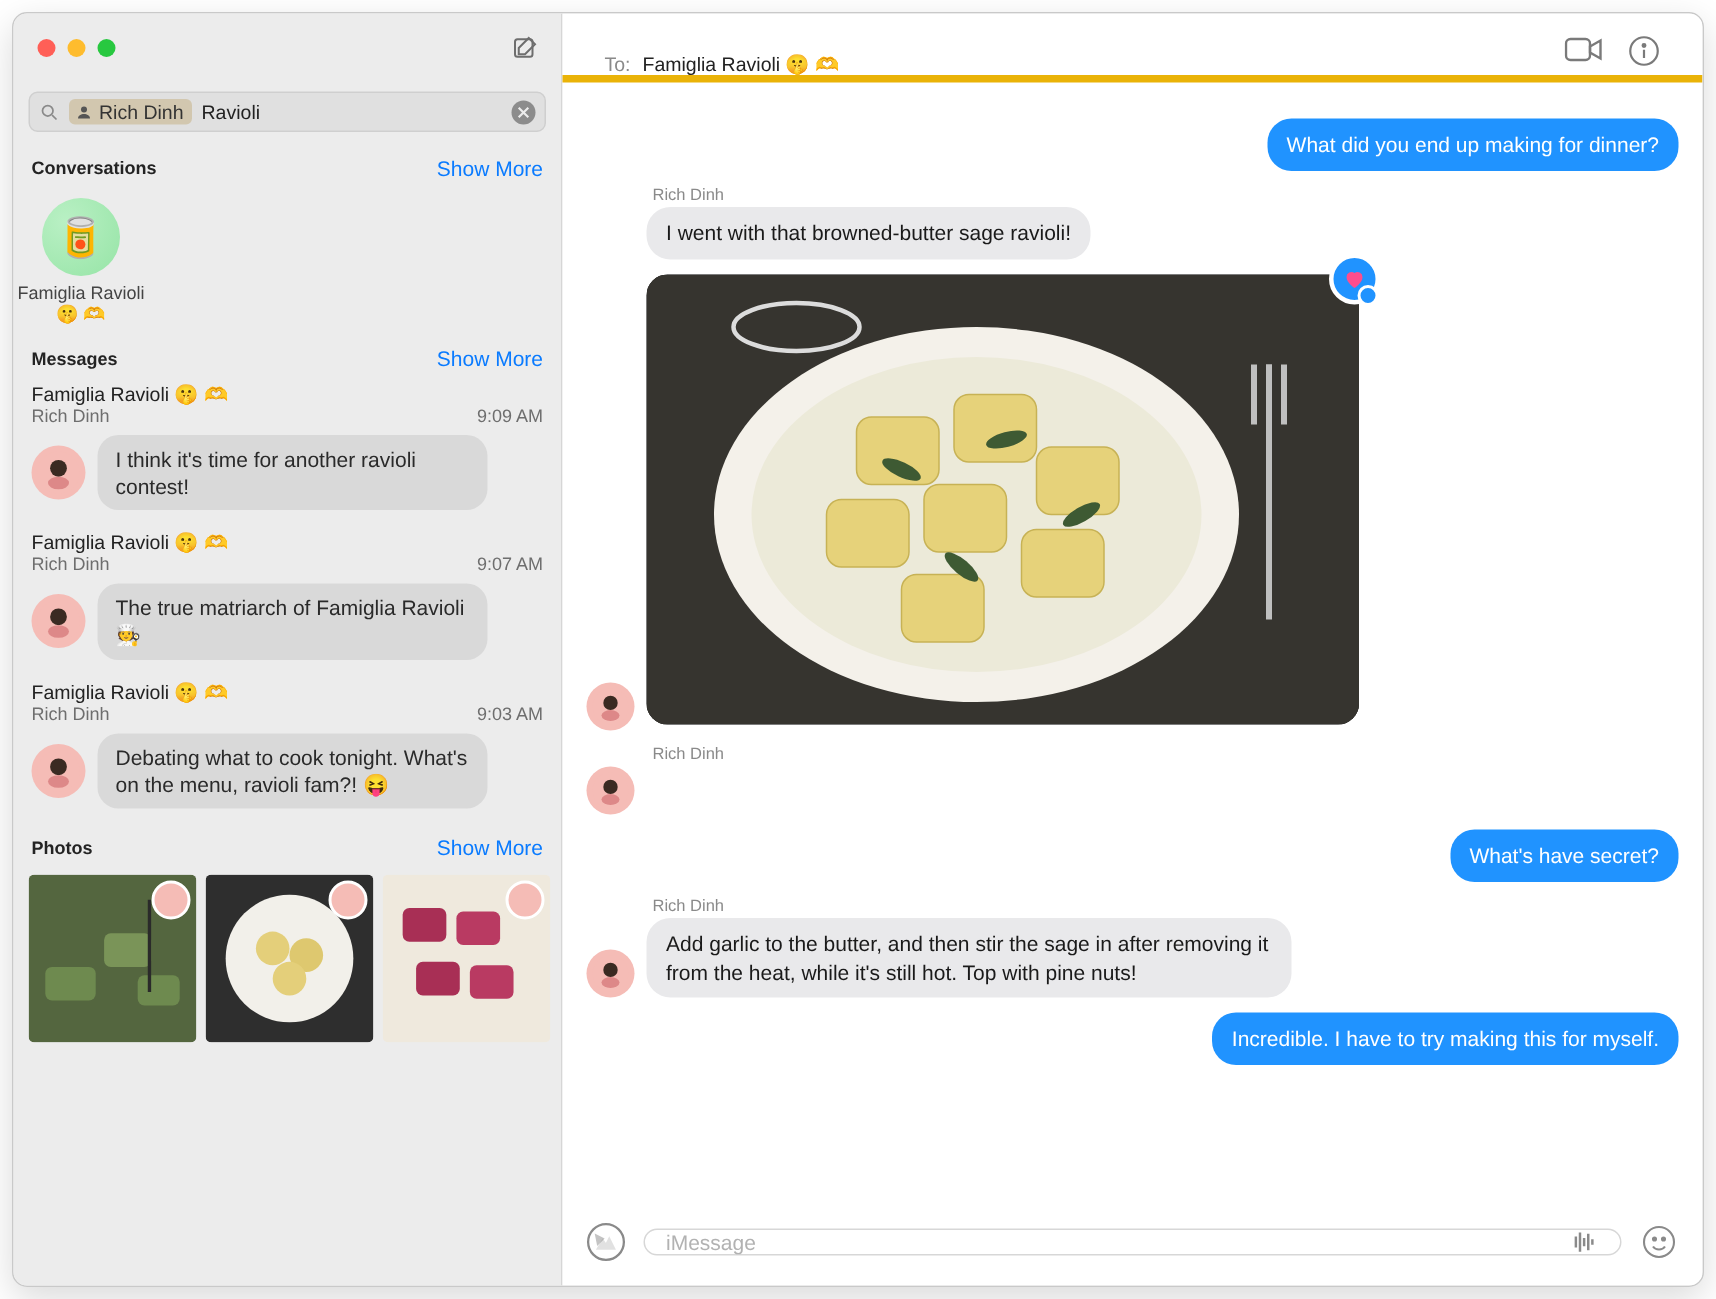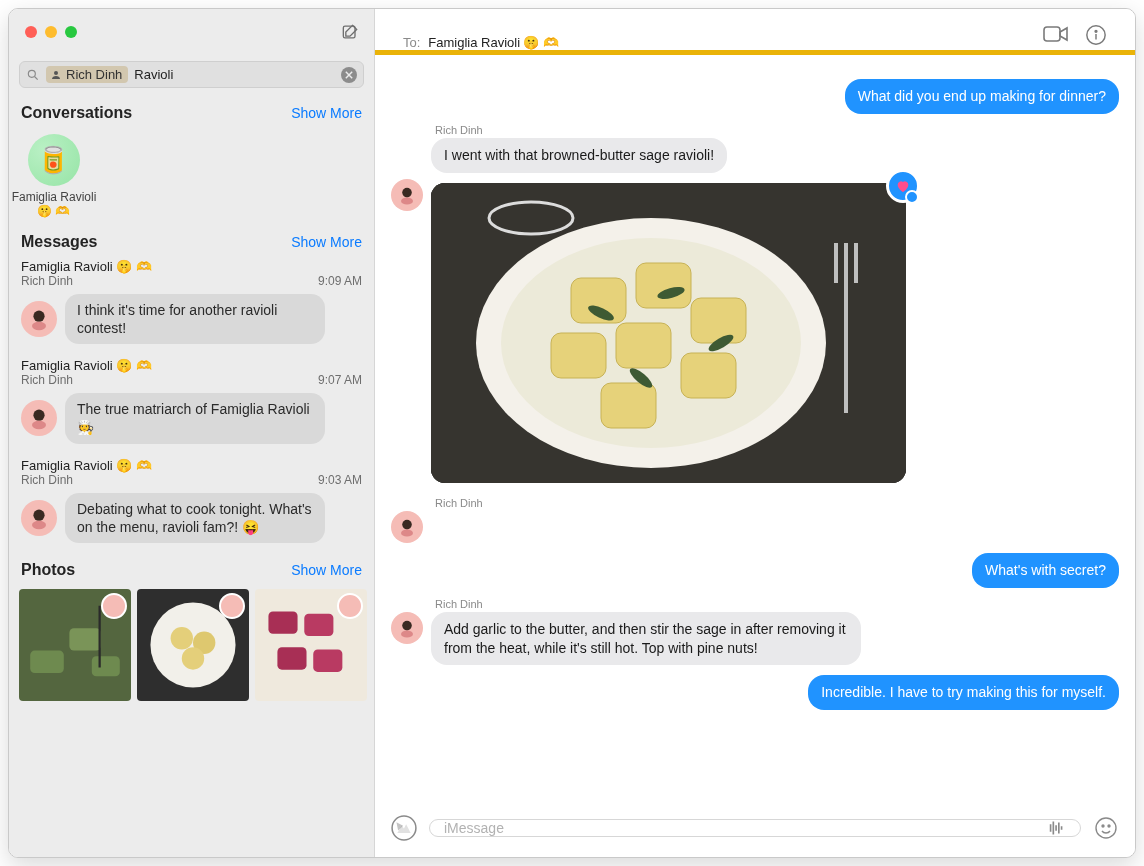--- a/index.html
+++ b/index.html
@@ -75,21 +75,21 @@
   .clear-btn {
     width: 16px; height: 16px; border-radius: 50%;
     background: #8c8c8c; color: #ececec;
     display: flex; align-items: center; justify-content: center;
     font-size: 11px; flex-shrink: 0;
   }
   .section-header {
     display: flex; align-items: center; justify-content: space-between;
     padding: 6px 12px 6px 12px;
   }
-  .section-title { font-size: 16px; font-weight: 600; color: #232323; }
+  .section-title { font-size: 12px; font-weight: 600; color: #232323; }
   .show-more { font-size: 14px; color: #0a7bff; cursor: pointer; }
 
   .conv-item {
     display: flex; flex-direction: column; align-items: center;
     width: 78px;
     padding: 6px 0 8px 12px;
     gap: 4px;
   }
   .conv-avatar {
     width: 52px; height: 52px; border-radius: 50%;
@@ -160,21 +160,21 @@
   .thread {
     flex: 1;
     overflow-y: auto;
     padding: 24px 16px 8px 16px;
     display: flex;
     flex-direction: column;
     gap: 10px;
   }
   .msg-group { display: flex; flex-direction: column; }
   .sender-label { font-size: 11px; color: #8a8a8a; margin-left: 44px; margin-bottom: 2px; }
-  .row-incoming { display: flex; gap: 8px; }
+  .row-incoming { display: flex; align-items: flex-end; gap: 8px; }
   .row-outgoing { display: flex; justify-content: flex-end; }
   .avatar {
     width: 32px; height: 32px; border-radius: 50%;
     background: #f5bcb6; flex-shrink:0;
     display:flex;align-items:center;justify-content:center;overflow:hidden;
   }
   .avatar svg { width: 24px; height: 24px; }
   .bubble {
     border-radius: 16px;
     padding: 8px 13px;
@@ -476,21 +476,21 @@
             <svg viewBox="0 0 40 40">
                 <circle cx="20" cy="20" r="20" fill="#f5bcb6"></circle>
                 <circle cx="20" cy="16" r="8" fill="#3a2a22"></circle>
                 <ellipse cx="20" cy="30" rx="10" ry="6" fill="#d88"></ellipse>
               </svg>
           </div>
         </div>
       </div>
 
       <div class="row-outgoing">
-        <div class="bubble bubble-out">What's with secret?</div>
+        <div class="bubble bubble-out">What's have secret?</div>
       </div>
 
       <div class="msg-group">
         <div class="sender-label">Rich Dinh</div>
         <div class="row-incoming">
           <div class="avatar">
             <svg viewBox="0 0 40 40">
                 <circle cx="20" cy="20" r="20" fill="#f5bcb6"></circle>
                 <circle cx="20" cy="16" r="8" fill="#3a2a22"></circle>
                 <ellipse cx="20" cy="30" rx="10" ry="6" fill="#d88"></ellipse>

